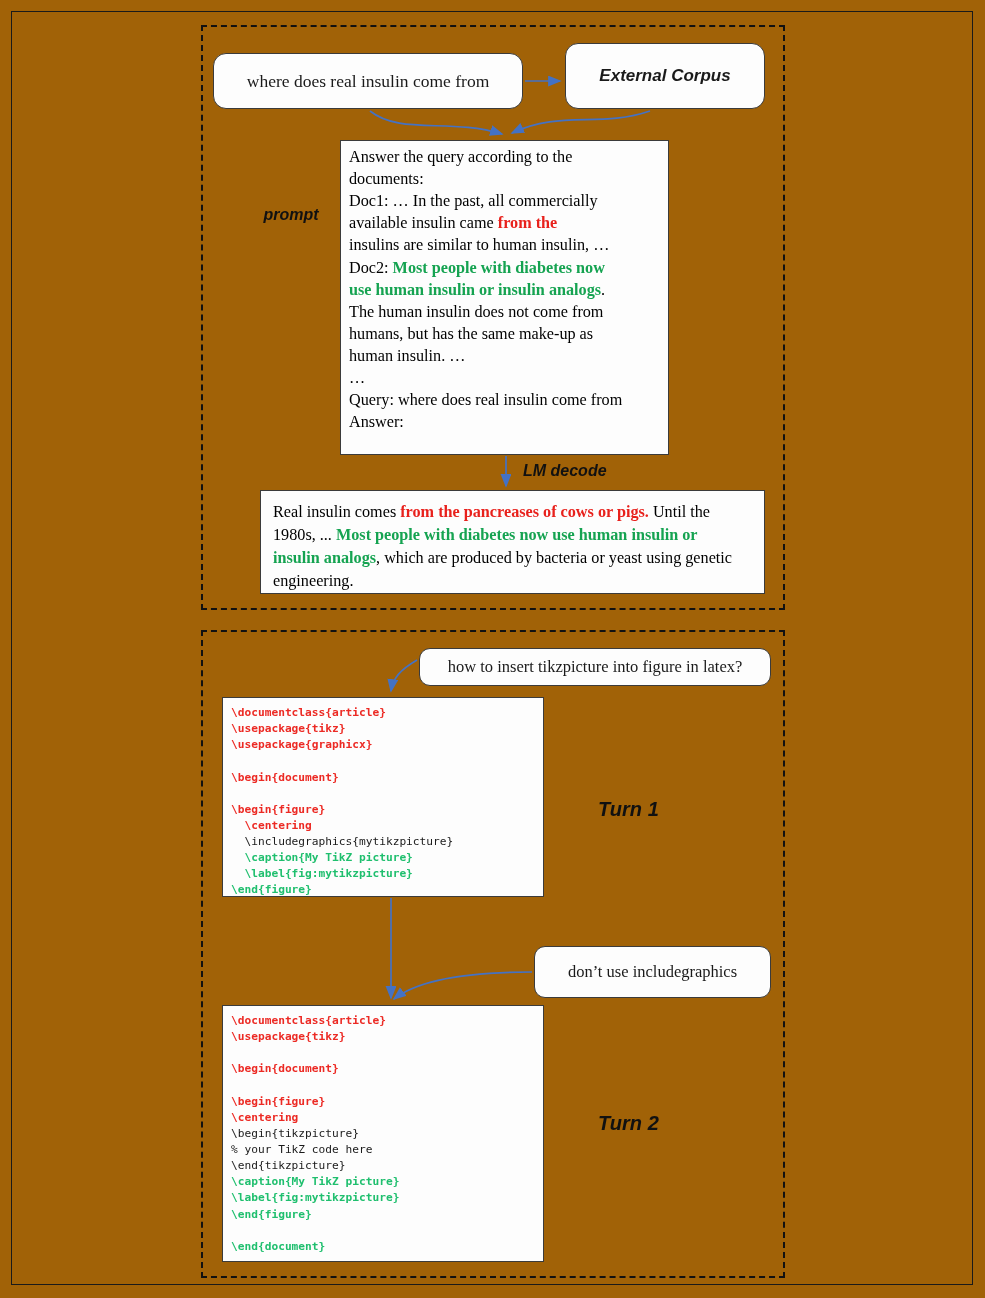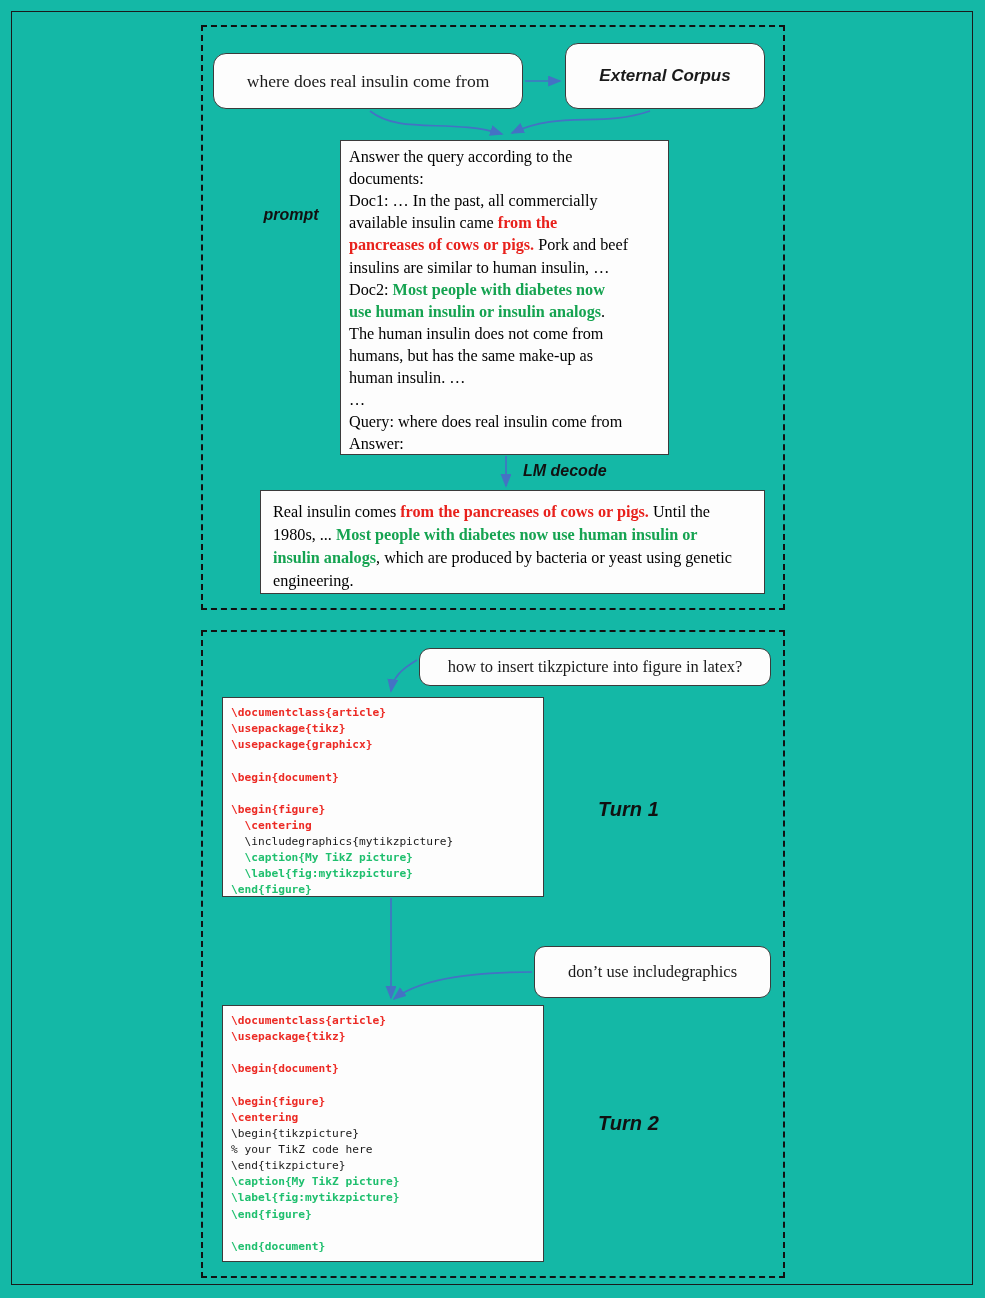--- a/index.html
+++ b/index.html
@@ -7,21 +7,21 @@
     padding: 0;
     background: #ffffff;
   }
   body {
     font-family: "Liberation Serif", serif;
   }
   #page {
     position: relative;
     width: 985px;
     height: 1298px;
-    background: #14b8a6;
+    background: #a16207;
     overflow: hidden;
   }
   
   #page-frame {
     position: absolute;
     left: 11px;
     top: 11px;
     width: 962px;
     height: 1274px;
     border: 1px solid #1a1a1a;
@@ -169,21 +169,20 @@
     <span>External Corpus</span>
   </div>
 
   <div id="prompt-label">prompt</div>
 
   <div class="sbox" id="prompt-box">
     <div>Answer the query according to the</div>
     <div>documents:</div>
     <div>Doc1: … In the past, all commercially</div>
     <div><span>available insulin came </span><span class="red">from the</span></div>
-    <div><span class="red">pancreases of cows or pigs.</span><span> Pork and beef</span></div>
     <div>insulins are similar to human insulin, …</div>
     <div><span>Doc2: </span><span class="green">Most people with diabetes now</span></div>
     <div><span class="green">use human insulin or insulin analogs</span><span>.</span></div>
     <div>The human insulin does not come from</div>
     <div>humans, but has the same make-up as</div>
     <div>human insulin. …</div>
     <div>…</div>
     <div>Query: where does real insulin come from</div>
     <div>Answer:</div>
   </div>

